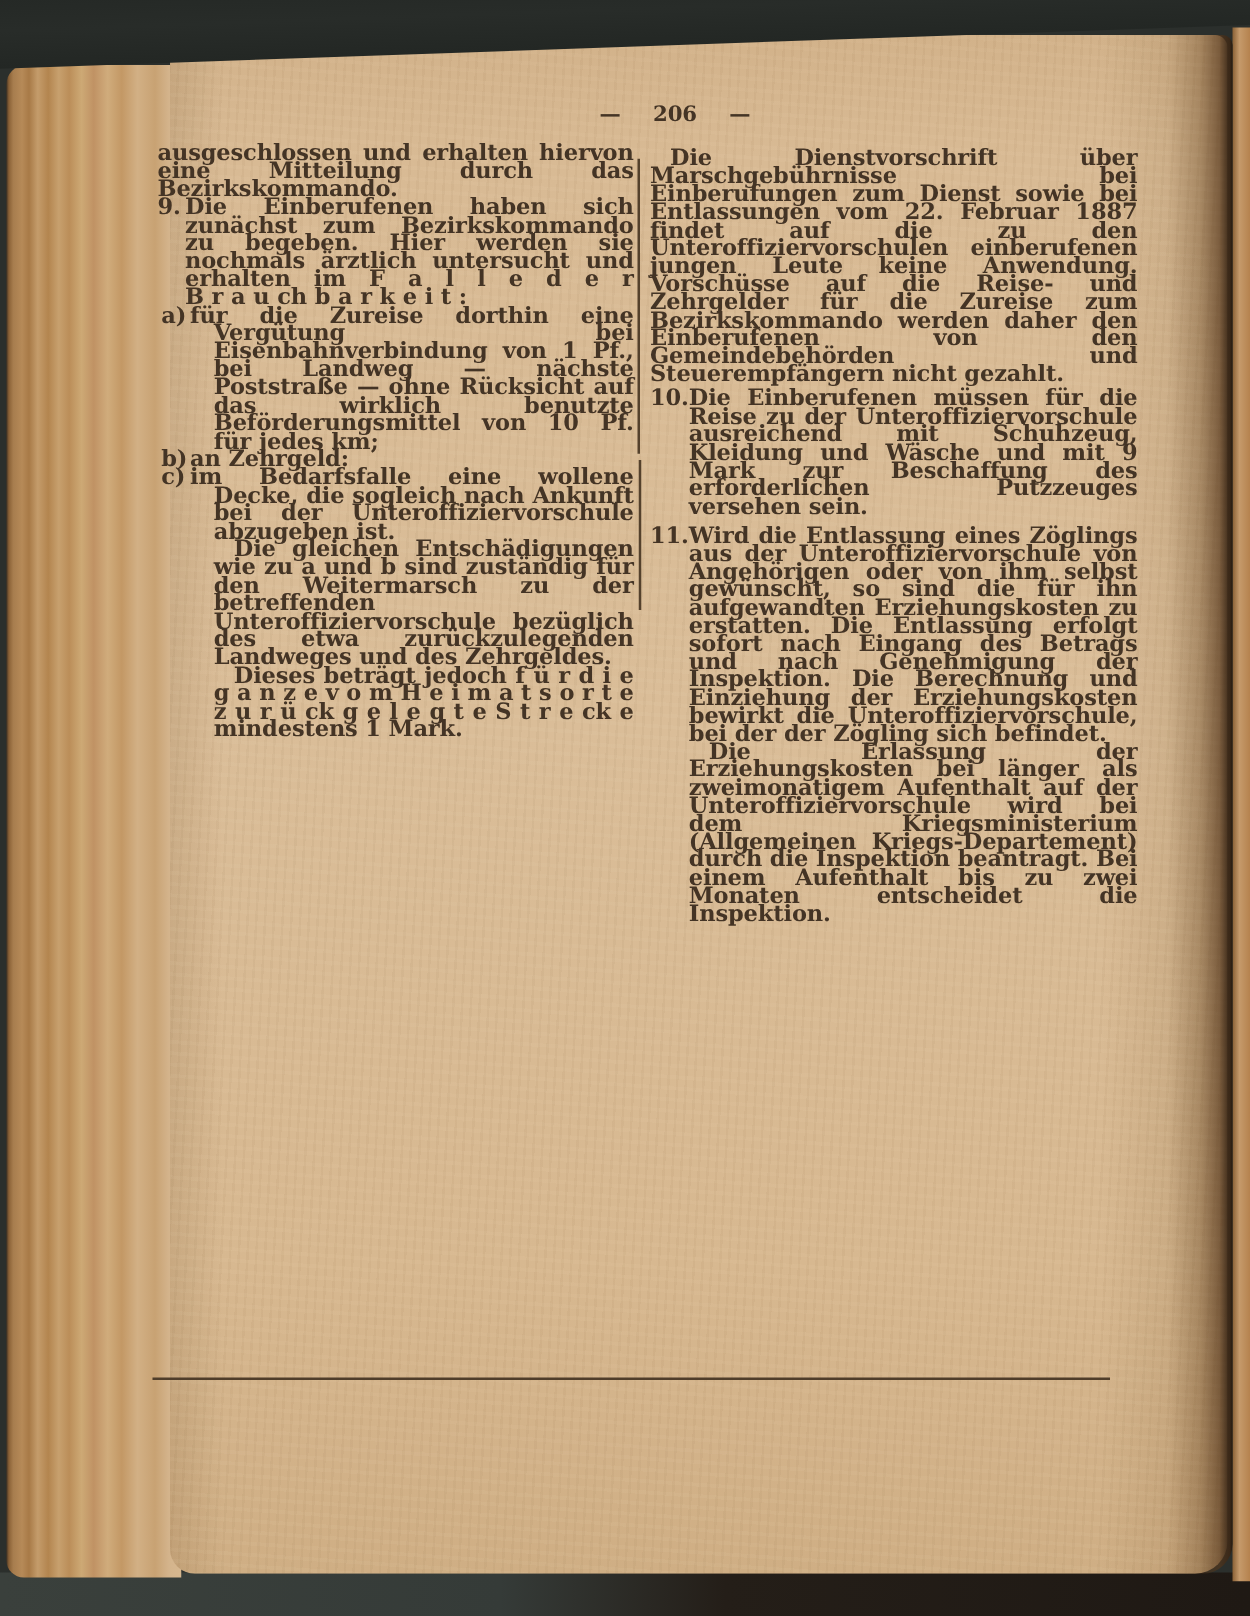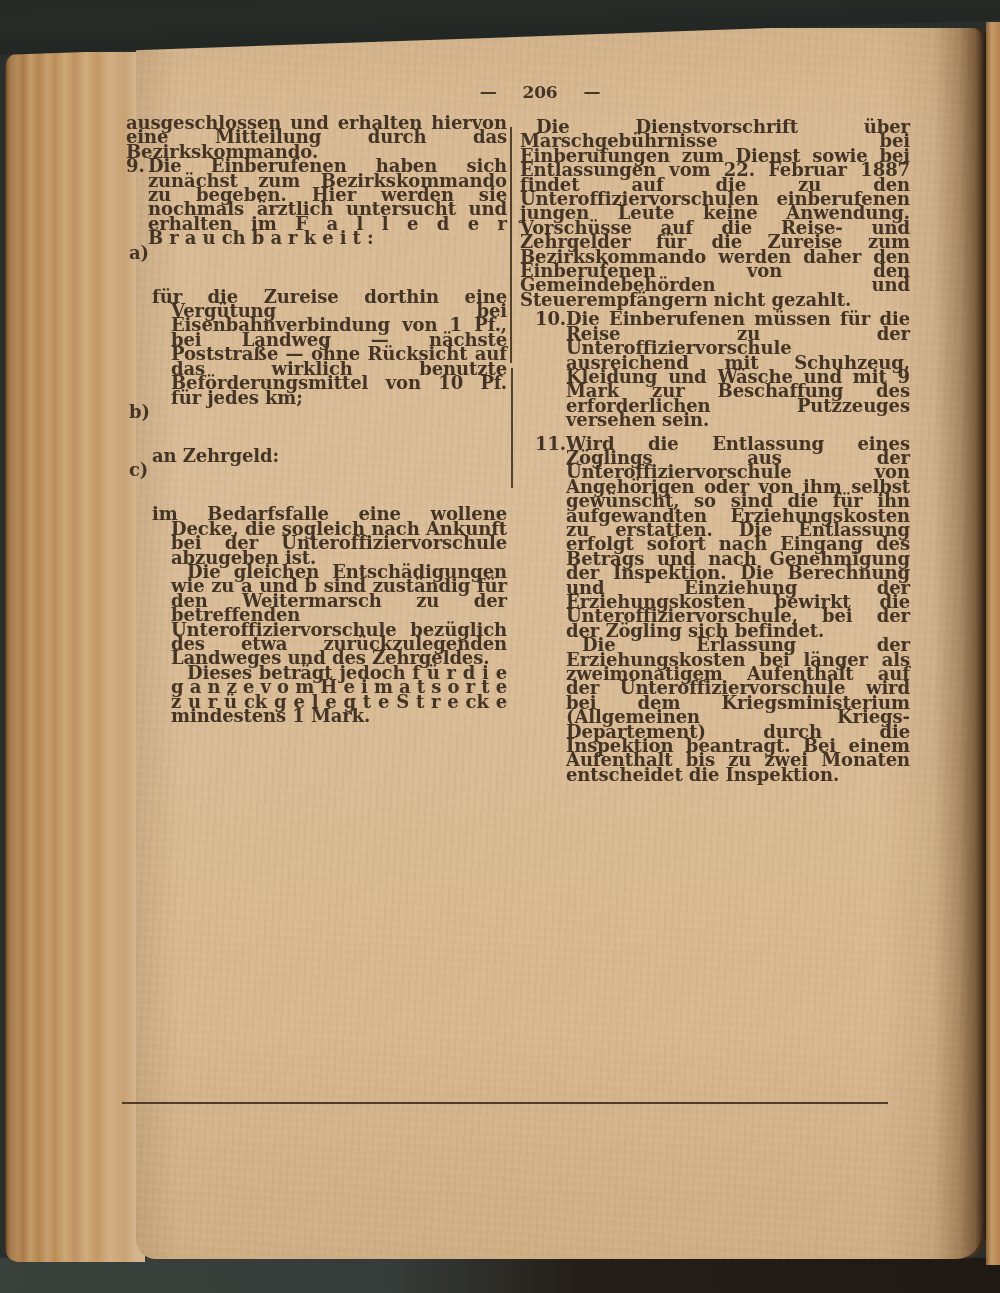--- a/index.html
+++ b/index.html
@@ -69,25 +69,25 @@
     position:absolute;left:140px;top:82px;width:800px;
     text-align:center;font-size:17px;word-spacing:20px;
   }
   .col{position:absolute;font-size:18px;line-height:14.4px;text-align:justify;}
   .col p{margin:0;padding:0;}
   .col-left{left:126px;top:116px;width:381px;}
   .col-right{left:520px;top:120px;width:390px;}
   .cont-para{margin-left:22px;}
   .num-item{display:flex;align-items:flex-start;}
   .num-cell{flex:0 0 22px;}
-  .col-right .num-cell{flex:0 0 30px;margin-left:15px;}
+  .col-right .num-cell{flex:0 0 30px;}
   .item-body{flex:1 1 auto;text-align:justify;}
   .sub-item{display:flex;align-items:flex-start;margin-left:3px;}
   .sub-letter{flex:0 0 23px;}
-  .sub-body{flex:1 1 auto;text-align:justify;padding-left:19px;text-indent:-19px;margin-top:44px;}
+  .sub-body{flex:1 1 auto;text-align:justify;padding-left:19px;text-indent:-19px;}
   .sub-body p.detail{text-indent:0;}
   .sub-body p.indented{text-indent:16px;}
   .r-intro{margin-left:30px;text-indent:16px;}
   .item-10{margin-top:5px;}
   .item-11{margin-top:9px;}
   .item-body p.indented{text-indent:16px;}
   .column-divider{
     position:absolute;left:510px;width:2px;background:#54412c;
   }
   .column-divider.seg1{top:127px;height:236px;}

